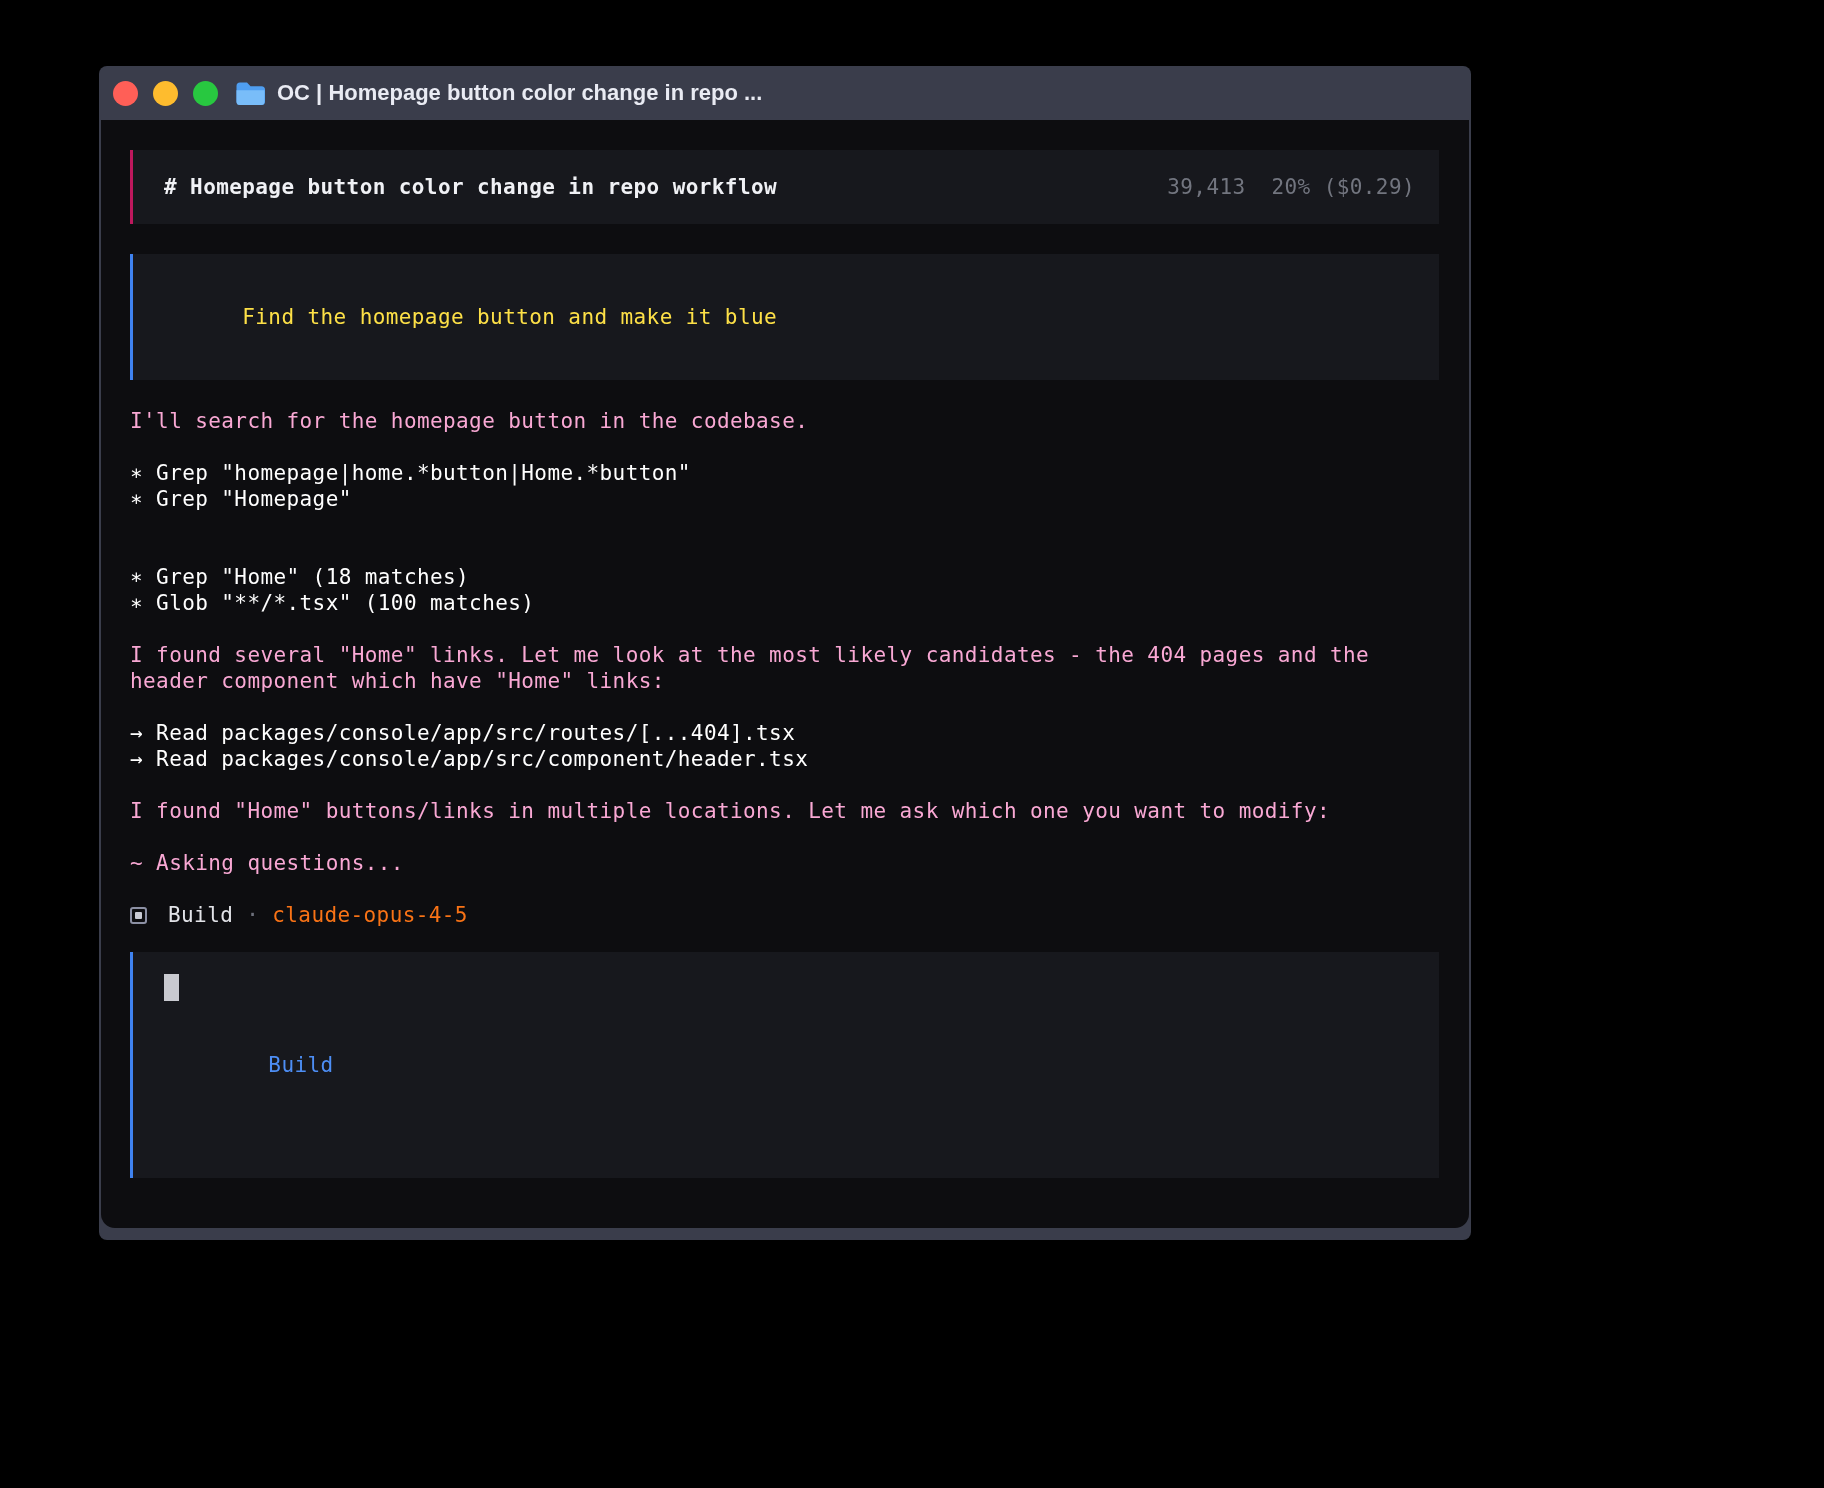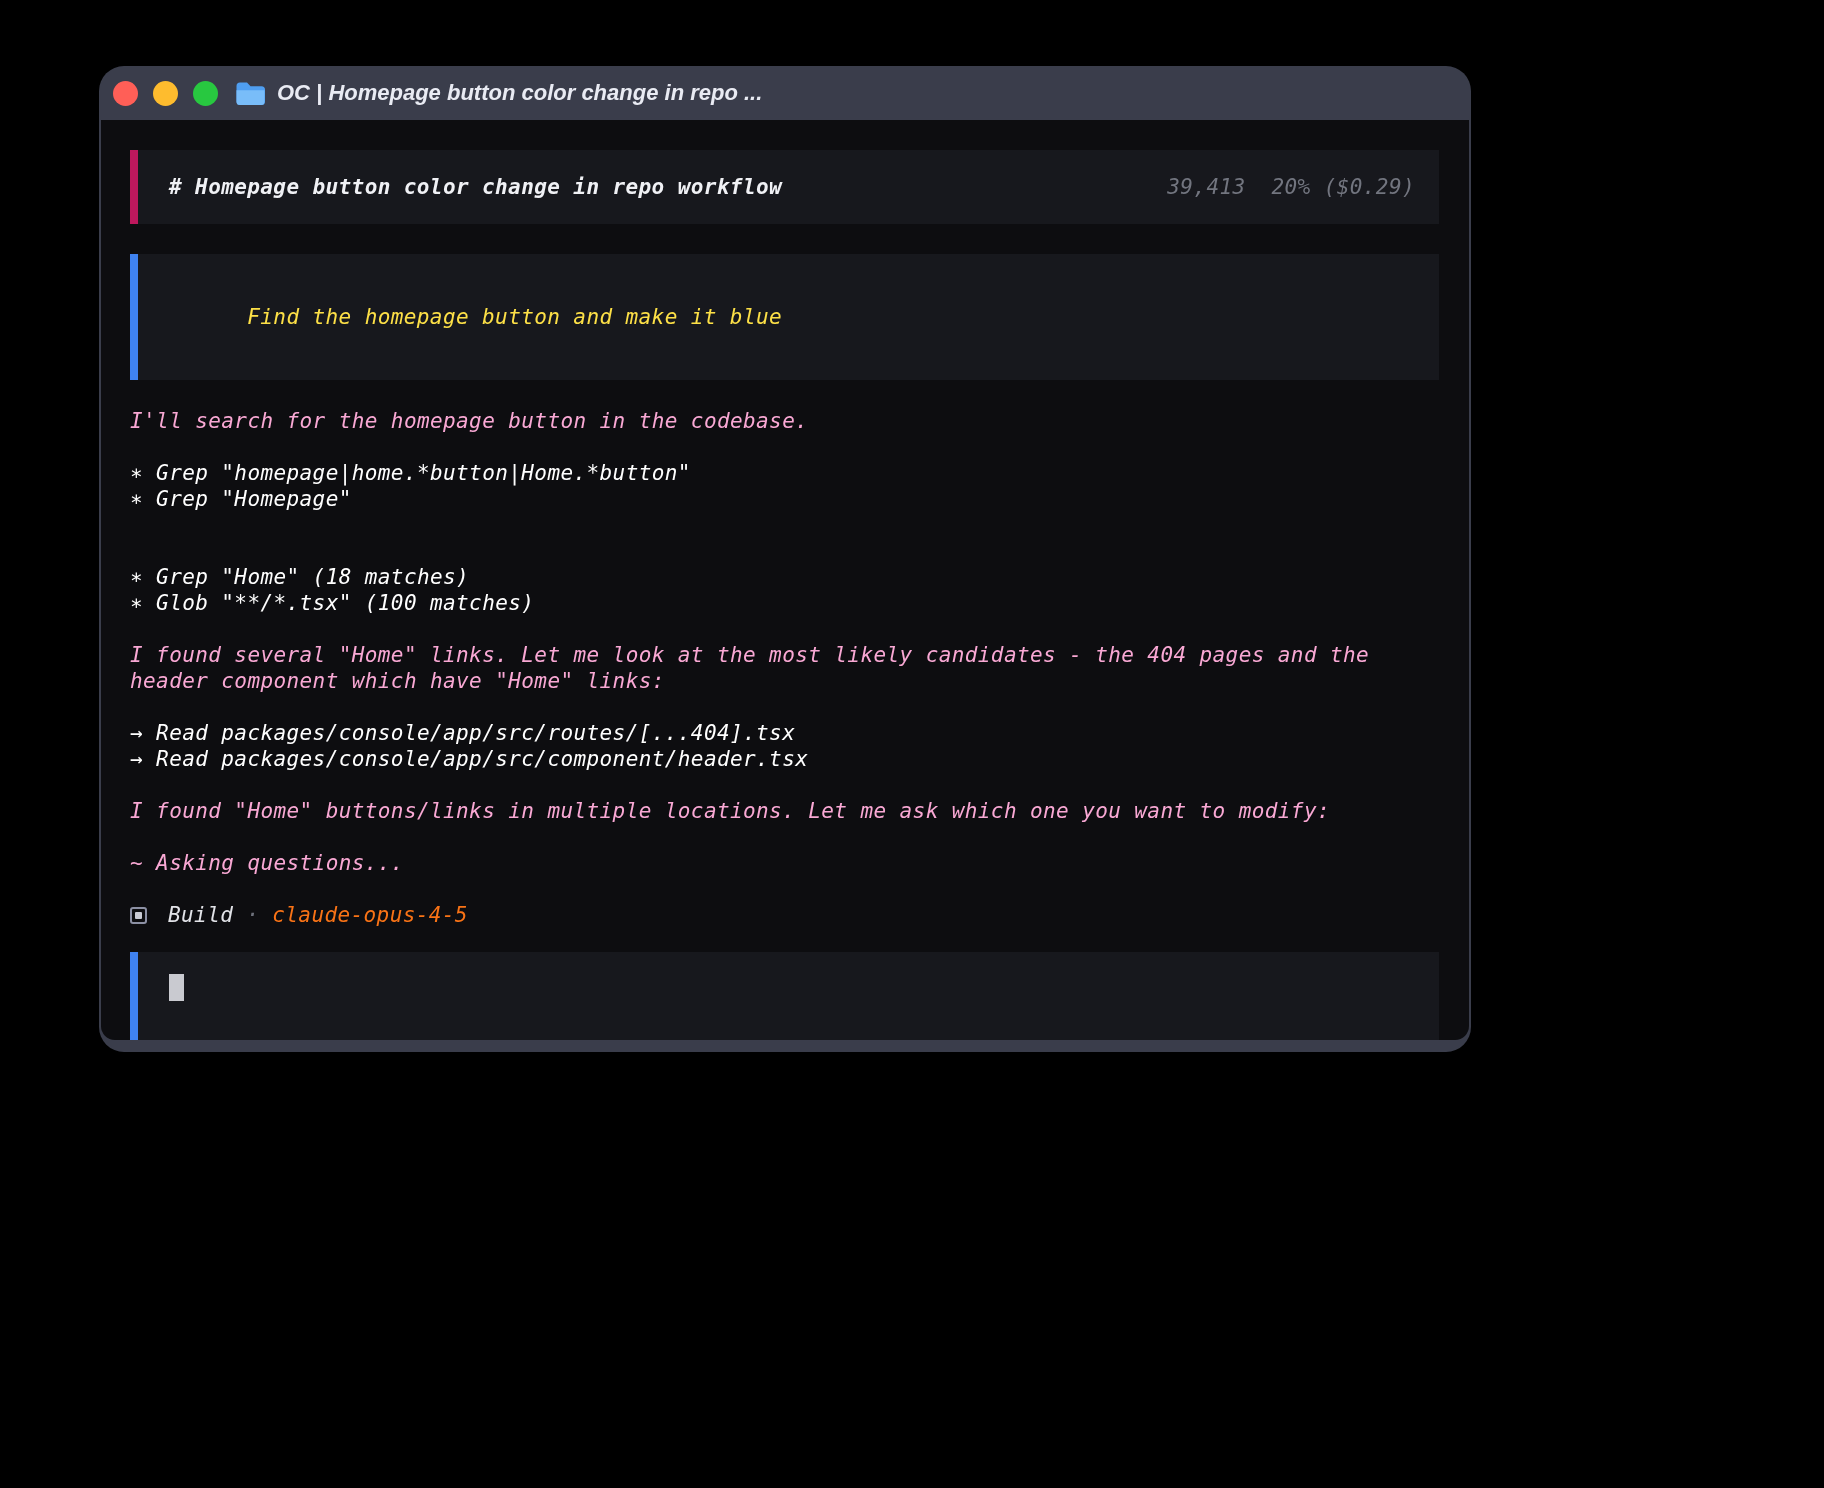--- a/index.html
+++ b/index.html
@@ -1,23 +1,22 @@
 <!DOCTYPE html>
 <html><head>
 <meta charset="utf-8">
 <style>
   * { margin:0; padding:0; box-sizing:border-box; }
   html,body { width:1824px; height:1488px; background:#000; overflow:hidden; }
   body { font-family:"DejaVu Sans Mono", monospace; }
 
   .window {
-    position:absolute; left:99px; top:66px; width:1372px; height:986px;
-    background:#3a3d4b; border-radius:25px;
+    position:absolute; left:99px; top:66px; width:1372px; height:1174px;
+    background:#3a3d4b; border-radius:8px;
     box-shadow:0 28px 70px rgba(0,0,0,0.65);
-    font-style:italic;
   }
 
   
   .titlebar { height:54px; display:flex; align-items:center; padding-left:14px; }
   .traffic { display:flex; gap:15px; align-items:center; }
   .light { width:25px; height:25px; border-radius:50%; display:inline-block; }
   .light.red { background:#ff5f57; }
   .light.yellow { background:#febc2e; }
   .light.green { background:#28c840; }
   .titlewrap {
@@ -29,21 +28,21 @@
 
   
   .terminal {
     position:absolute; top:54px; left:2px; right:2px; bottom:12px;
     background:#0d0d10; border-radius:0 0 14px 14px;
     padding:30px 30px 0 29px; overflow:hidden;
     font-size:21px; line-height:26px; letter-spacing:0.4px; color:#d6d7dc;
   }
 
   .block {
-    background:#17181d; border-left:8px solid #be185d;
+    background:#17181d; border-left:3px solid #be185d;
     padding:24px 24px 24px 31px;
   }
   .block.blue { border-left-color:#3f82f0; }
 
   .header-block { display:flex; justify-content:space-between; align-items:center; margin-bottom:30px; }
   .session-title { font-weight:bold; color:#f0f1f5; white-space:pre; }
   .session-stats { display:flex; gap:26px; color:#72757f; white-space:pre;margin-left:44px; }
 
   .user-block { margin-bottom:28px; color:#fde047; white-space:pre; }
 

